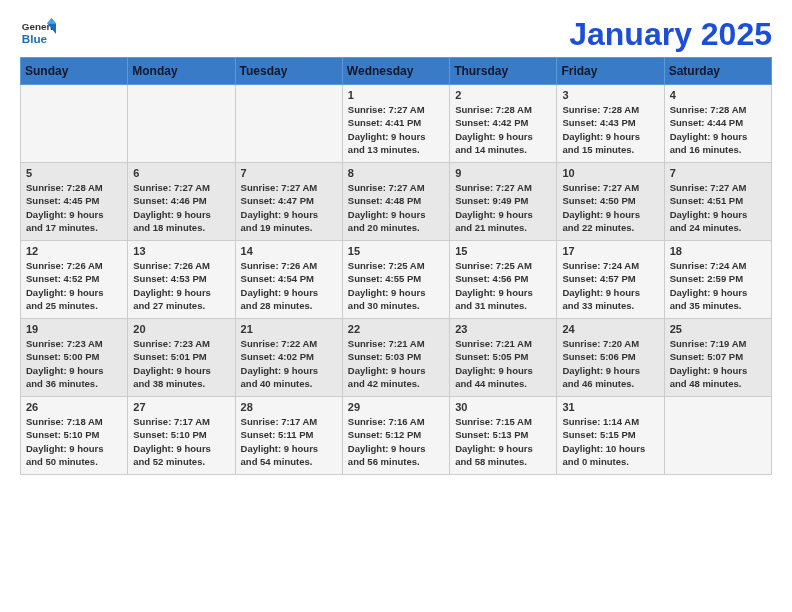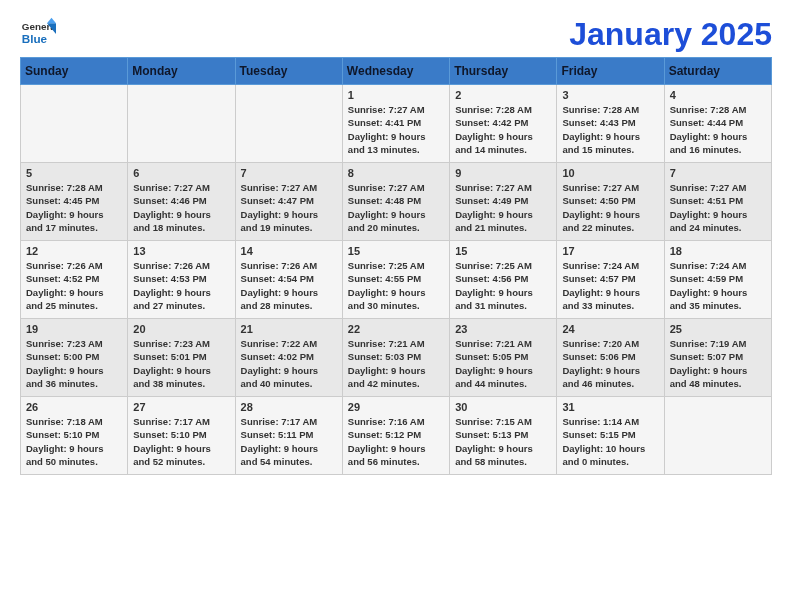--- a/index.html
+++ b/index.html
@@ -184,21 +184,21 @@
         <div class="day-info">
           <span>Sunrise: 7:27 AM</span><br>
           <span>Sunset: 4:48 PM</span><br>
           <span>Daylight: 9 hours and 20 minutes.</span>
         </div>
           </td>
           <td>
             <span class="day-number">9</span>
         <div class="day-info">
           <span>Sunrise: 7:27 AM</span><br>
-          <span>Sunset: 4:49 PM</span><br>
+          <span>Sunset: 9:49 PM</span><br>
           <span>Daylight: 9 hours and 21 minutes.</span>
         </div>
           </td>
           <td>
             <span class="day-number">10</span>
         <div class="day-info">
           <span>Sunrise: 7:27 AM</span><br>
           <span>Sunset: 4:50 PM</span><br>
           <span>Daylight: 9 hours and 22 minutes.</span>
         </div>
@@ -258,21 +258,21 @@
         <div class="day-info">
           <span>Sunrise: 7:24 AM</span><br>
           <span>Sunset: 4:57 PM</span><br>
           <span>Daylight: 9 hours and 33 minutes.</span>
         </div>
           </td>
           <td>
             <span class="day-number">18</span>
         <div class="day-info">
           <span>Sunrise: 7:24 AM</span><br>
-          <span>Sunset: 4:59 PM</span><br>
+          <span>Sunset: 2:59 PM</span><br>
           <span>Daylight: 9 hours and 35 minutes.</span>
         </div>
           </td>
         </tr>
         <tr>
           <td>
             <span class="day-number">19</span>
         <div class="day-info">
           <span>Sunrise: 7:23 AM</span><br>
           <span>Sunset: 5:00 PM</span><br>

